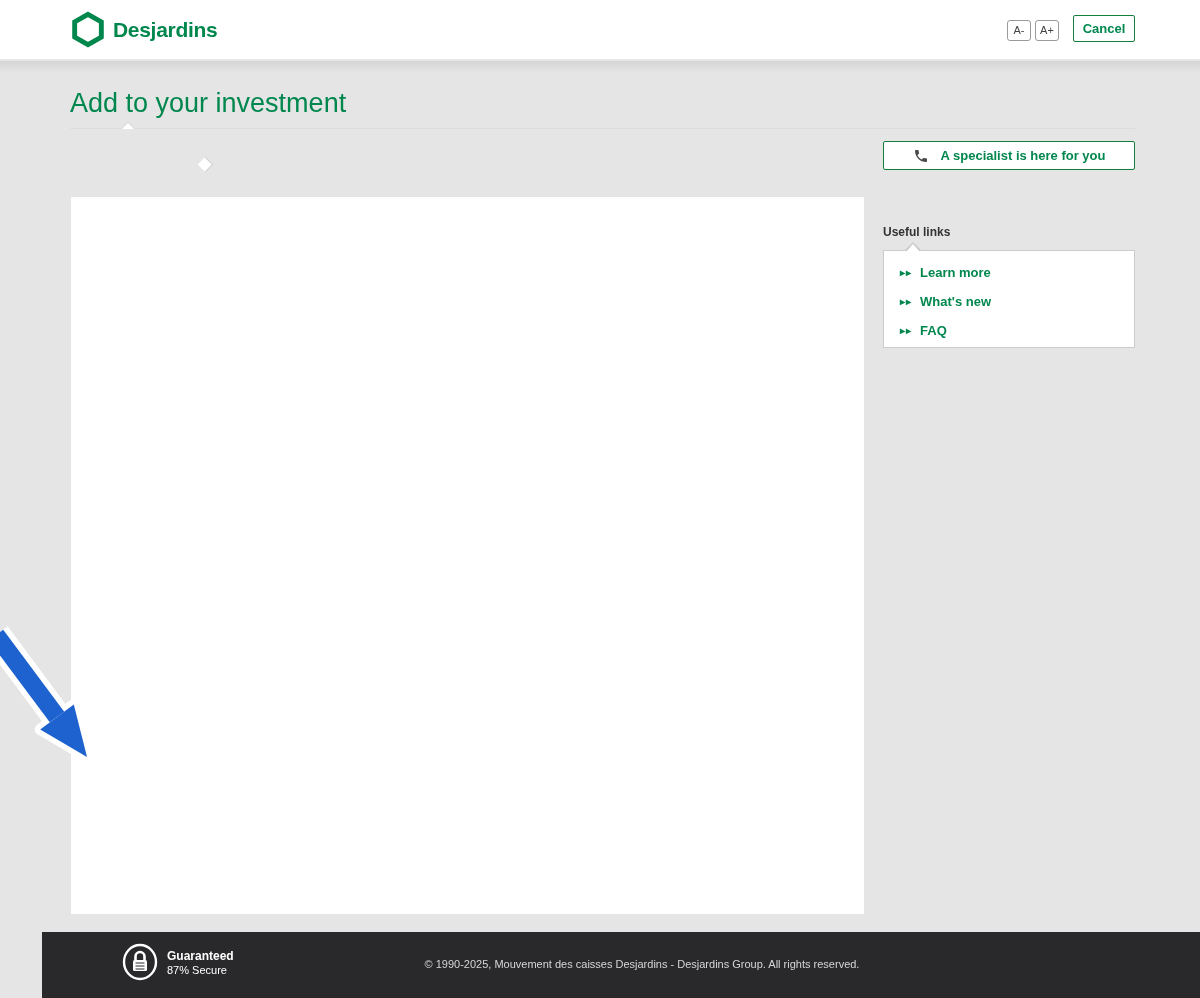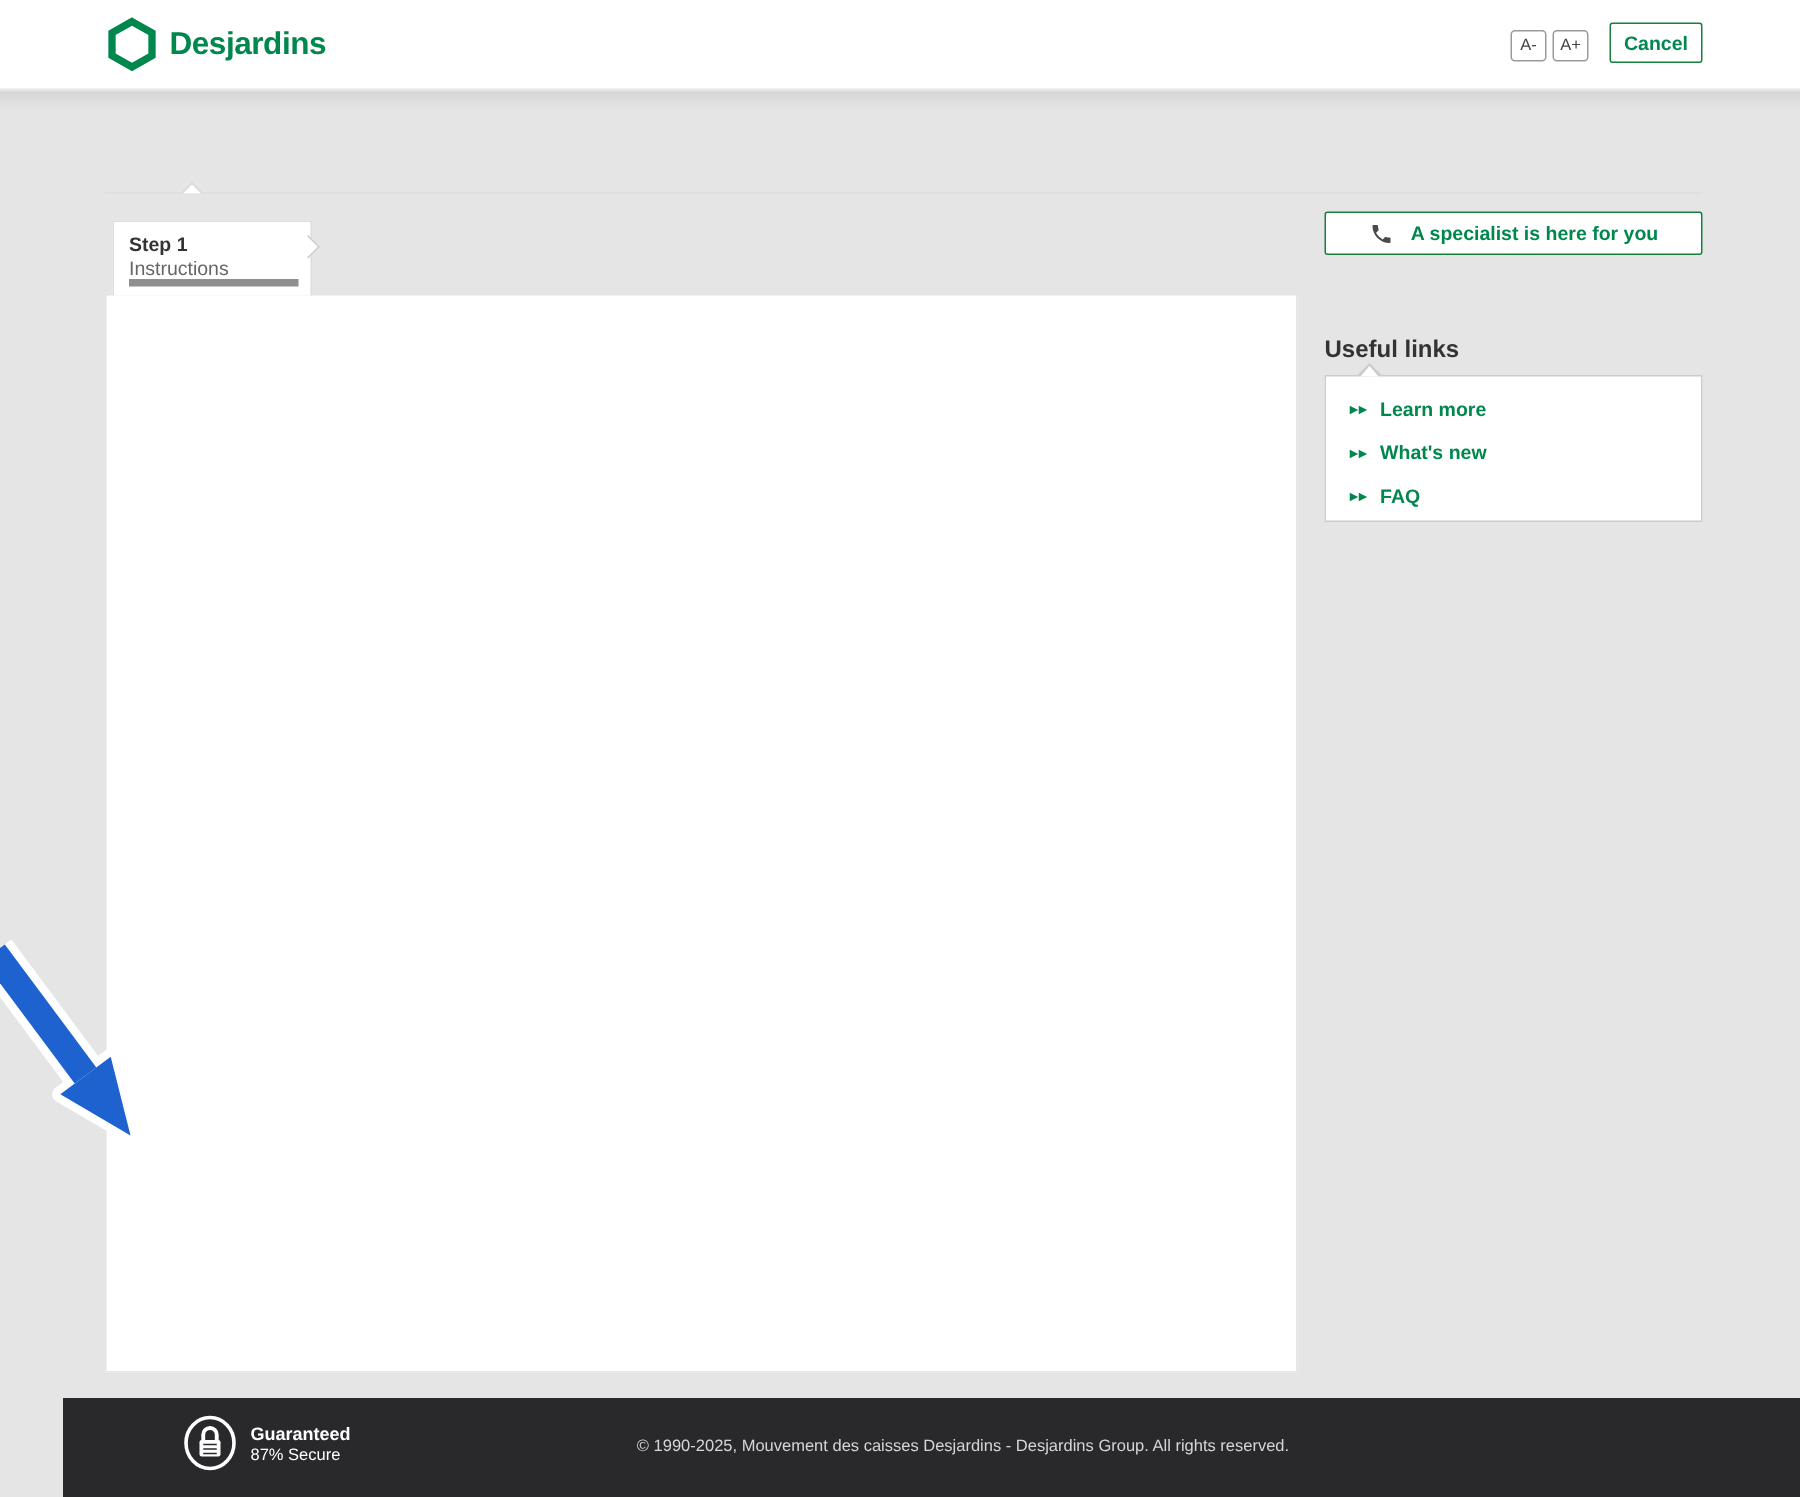--- a/index.html
+++ b/index.html
@@ -71,21 +71,21 @@
 
   .actions { position:absolute; left:270px; top:871px; display:flex; }
   .action-btn { height:27px; line-height:25px; padding:0 14px; }
   .btn-cancel { width:63px; padding:0; }
   .btn-prev { margin-left:20px; }
   .btn-confirm { margin-left:18px; background:#00874E; color:#fff; border:1px solid #00874E; font-weight:bold; font-size:13px; border-radius:2px; cursor:pointer; }
 
   
   .specialist-btn { position:absolute; left:883px; top:141px; width:252px; height:29px; display:flex; align-items:center; justify-content:center; line-height:normal; }
   .phone-icon { width:16px; height:16px; margin-right:12px; }
-  .useful-title { position:absolute; left:883px; top:225px; font-weight:bold; font-size:16px; color:#333; }
+  .useful-title { position:absolute; left:883px; top:225px; font-weight:bold; font-size:12px; color:#333; }
   .useful-box { position:absolute; left:883px; top:250px; width:252px; height:98px; border:1px solid #ccc; background:#fff; }
   .useful-caret { position:absolute; left:905px; top:242px; width:0; height:0; border-left:8px solid transparent; border-right:8px solid transparent; border-bottom:8px solid #ccc; }
   .useful-caret-in { position:absolute; left:907px; top:244px; width:0; height:0; border-left:6px solid transparent; border-right:6px solid transparent; border-bottom:7px solid #fff; z-index:2; }
   .useful-link { display:flex; align-items:center; margin:14px 0 0 16px; color:#00874E; font-weight:bold; cursor:pointer; }
   .useful-link .arrows { font-size:10px; margin-right:8px; letter-spacing:1px; }
 
   
   .footer { position:absolute; left:0; top:932px; width:1200px; height:66px; background:#29292C;margin-left:42px; }
   .secure-block { position:absolute; left:80px; top:11px; display:flex; align-items:center; color:#fff; }
   .secure-text { margin-left:9px; }
@@ -107,29 +107,25 @@
         <polygon points="18,3 33,11.5 33,28.5 18,37 3,28.5 3,11.5" fill="none" stroke="#00874E" stroke-width="5.5" stroke-linejoin="miter"></polygon>
       </svg>
       <span class="brand-text">Desjardins</span>
     </div>
     <div class="font-btn font-minus">A-</div>
     <div class="font-btn font-plus">A+</div>
     <div class="btn-outline header-cancel">Cancel</div>
   </div>
   <div class="header-shadow"></div>
 
+  <div class="page-title">Add to your investment</div>
   <div class="title-rule"></div>
   <div class="title-caret"></div>
   <div class="title-caret-in"></div>
 
-  <div class="tab tab1">
-    <div class="t1">Step 1</div>
-    <div class="t2">Instructions</div>
-    <div class="tab-bar"></div>
-  </div>
   <div class="tab-chevron"></div>
 
   <div class="content-box"></div>
 
   <div class="abs section-title" style="left:85px; top:224px;">Validation</div>
 
   <div class="abs form-row" style="left:70px; top:259px;">
     <div class="row-label"><span>Capital:</span><span class="help-icon">?</span></div>
     <div class="row-value">$8,000.00</div>
   </div>

